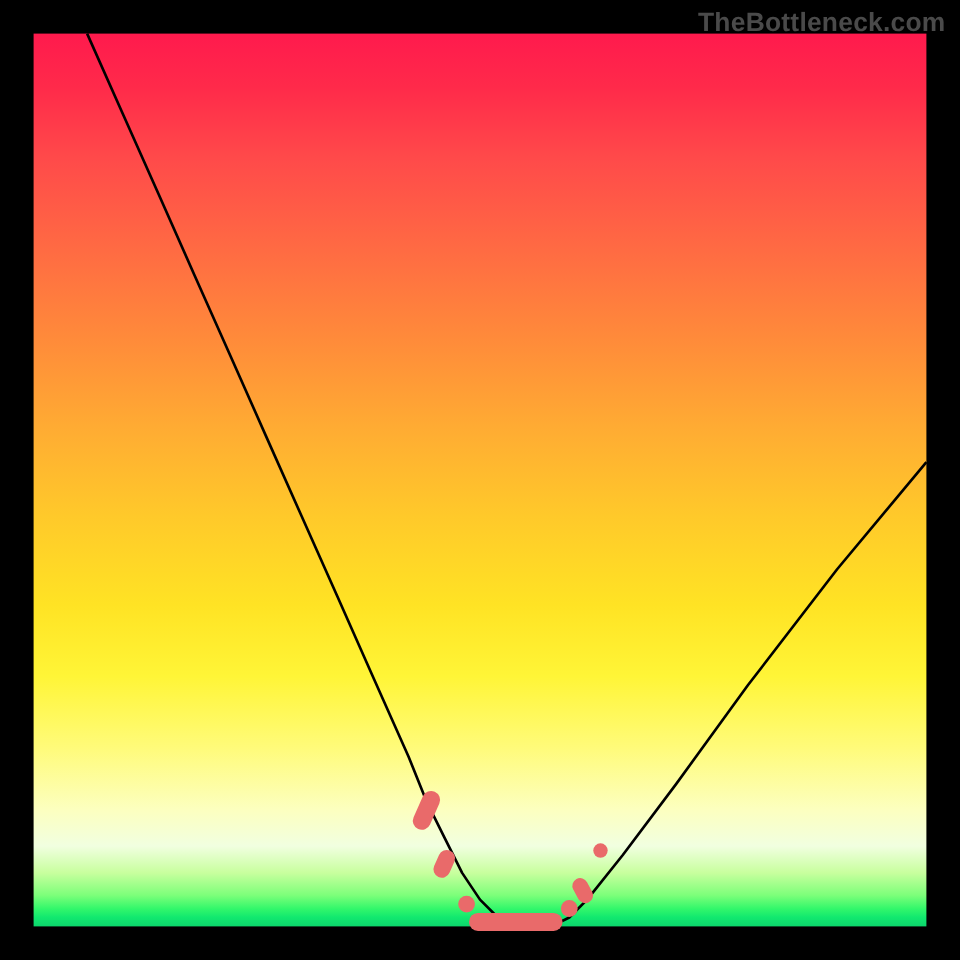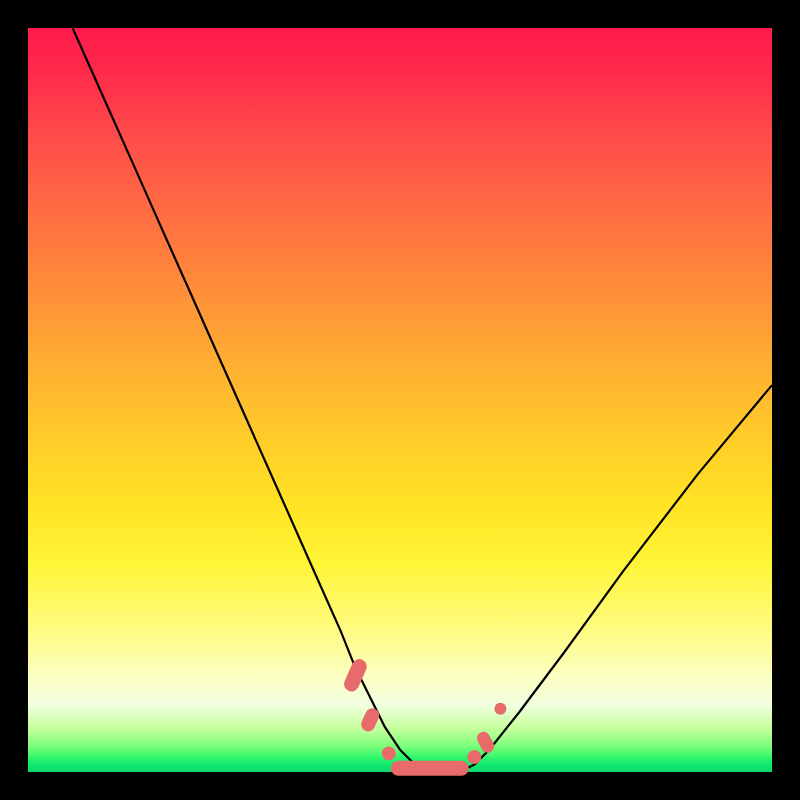--- a/index.html
+++ b/index.html
@@ -64,20 +64,21 @@
     width: 744px;
     height: 744px;
     overflow: visible;
   }
 </style>
 </head>
 <body>
 
 <div class="frame">
 
+  <div class="watermark">TheBottleneck.com</div>
 
   <div class="plot">
 
     <svg class="curve" viewBox="0 0 744 744" preserveAspectRatio="none">
 
       <path id="curve-path" fill="none" stroke-width="2.2" stroke-linejoin="round" stroke="#000000" d="M44.6 0.0 L74.4 67.0 L104.2 133.9 L133.9 200.9 L163.7 267.8 L193.4 334.8 L223.2 401.8 L253.0 468.7 L282.7 535.7 L312.5 602.6 L327.4 639.8 L342.2 669.6 L357.1 699.4 L372.0 721.7 L386.9 736.6 L401.8 744.0 L416.6 744.0 L431.5 744.0 L446.4 736.6 L461.3 721.7 L491.0 684.5 L535.7 625.0 L595.2 543.1 L669.6 446.4 L744.0 357.1"></path>
 
       <g id="marker-layer">
           <rect x="319.9" y="630.3" width="15" height="34" rx="7.5" fill="#e96a6a" transform="rotate(24 327.36 647.28)"></rect>
           <rect x="335.2" y="679.9" width="14" height="24" rx="7" fill="#e96a6a" transform="rotate(24 342.24 691.92)"></rect>

